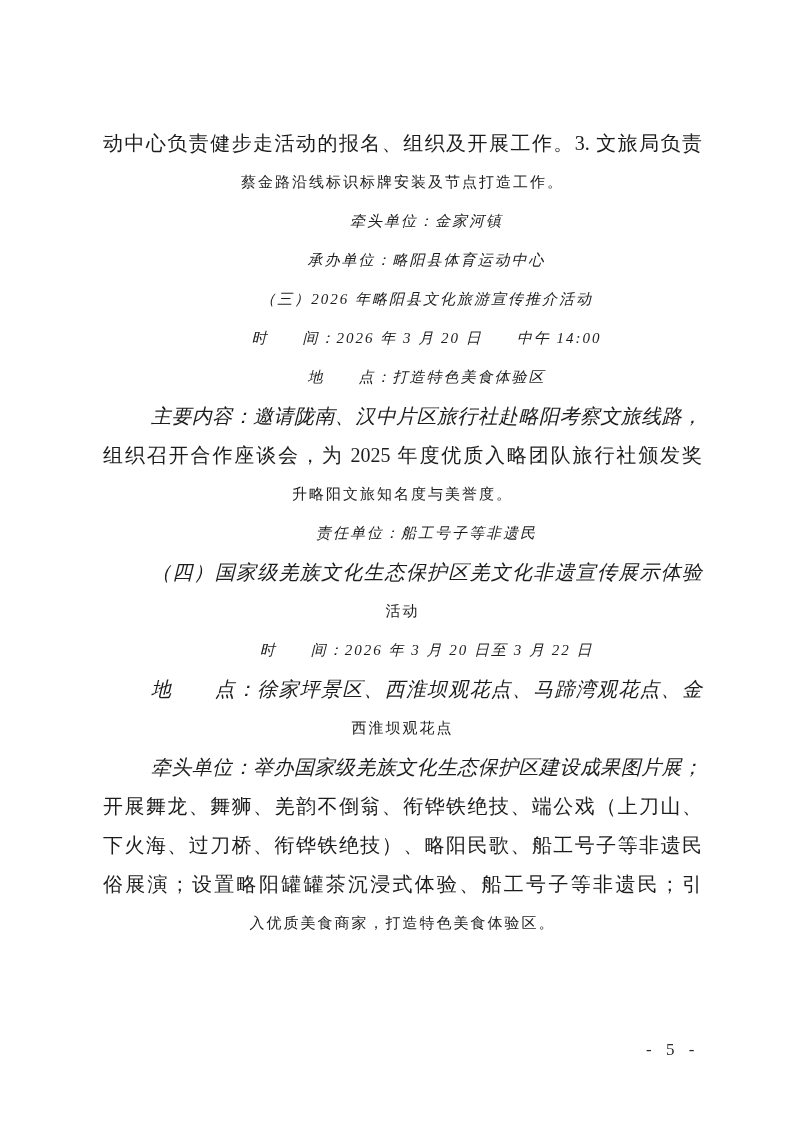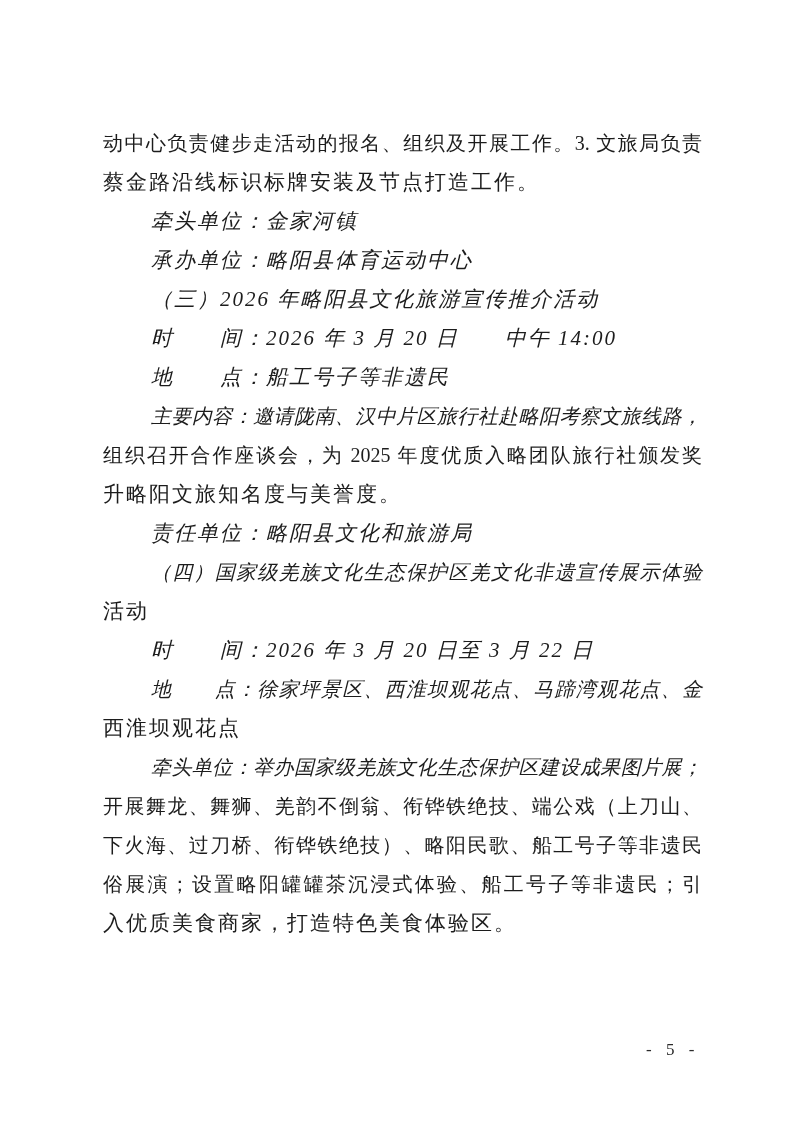--- a/index.html
+++ b/index.html
@@ -18,24 +18,24 @@
   }
   .content {
     position: absolute;
     left: 103px;
     top: 124px;
     width: 599px;
   }
   .line {
     height: 39px;
     line-height: 39px;
-    font-size: 21px;
+    font-size: 15px;
     letter-spacing: 2px;
     white-space: pre;
-    text-align: left;
+    text-align: center;
   }
   
   .line.j {
     font-size: 20px;
     letter-spacing: 0;
     white-space: normal;
     text-align: justify;
     text-align-last: justify;
   }
   
@@ -57,25 +57,25 @@
 <body>
 
 <div class="page">
   <div class="content">
     <div class="line j">动中心负责健步走活动的报名、组织及开展工作。3. 文旅局负责</div>
     <div class="line">蔡金路沿线标识标牌安装及节点打造工作。</div>
     <div class="line ind">牵头单位：金家河镇</div>
     <div class="line ind">承办单位：略阳县体育运动中心</div>
     <div class="line ind">（三）2026 年略阳县文化旅游宣传推介活动</div>
     <div class="line ind">时　　间：2026 年 3 月 20 日　　中午 14:00</div>
-    <div class="line ind">地　　点：船工号子等非遗民</div>
+    <div class="line ind">地　　点：打造特色美食体验区</div>
     <div class="line ind j">主要内容：邀请陇南、汉中片区旅行社赴略阳考察文旅线路，</div>
     <div class="line j">组织召开合作座谈会，为 2025 年度优质入略团队旅行社颁发奖</div>
     <div class="line">升略阳文旅知名度与美誉度。</div>
-    <div class="line ind">责任单位：略阳县文化和旅游局</div>
+    <div class="line ind">责任单位：船工号子等非遗民</div>
     <div class="line ind j">（四）国家级羌族文化生态保护区羌文化非遗宣传展示体验</div>
     <div class="line">活动</div>
     <div class="line ind">时　　间：2026 年 3 月 20 日至 3 月 22 日</div>
     <div class="line ind j">地　　点：徐家坪景区、西淮坝观花点、马蹄湾观花点、金</div>
     <div class="line">西淮坝观花点</div>
     <div class="line ind j">牵头单位：举办国家级羌族文化生态保护区建设成果图片展；</div>
     <div class="line j">开展舞龙、舞狮、羌韵不倒翁、衔铧铁绝技、端公戏（上刀山、</div>
     <div class="line j">下火海、过刀桥、衔铧铁绝技）、略阳民歌、船工号子等非遗民</div>
     <div class="line j">俗展演；设置略阳罐罐茶沉浸式体验、船工号子等非遗民；引</div>
     <div class="line">入优质美食商家，打造特色美食体验区。</div>

